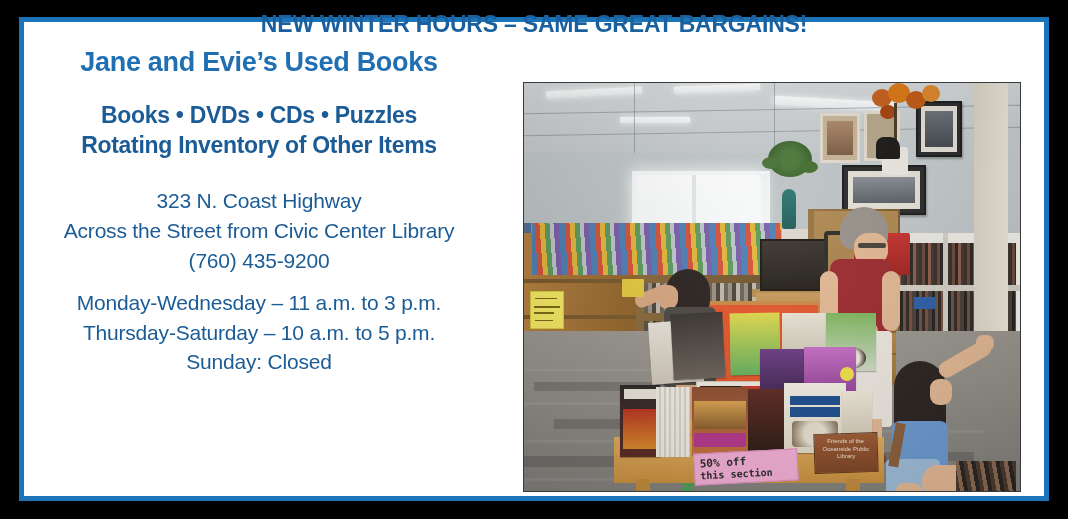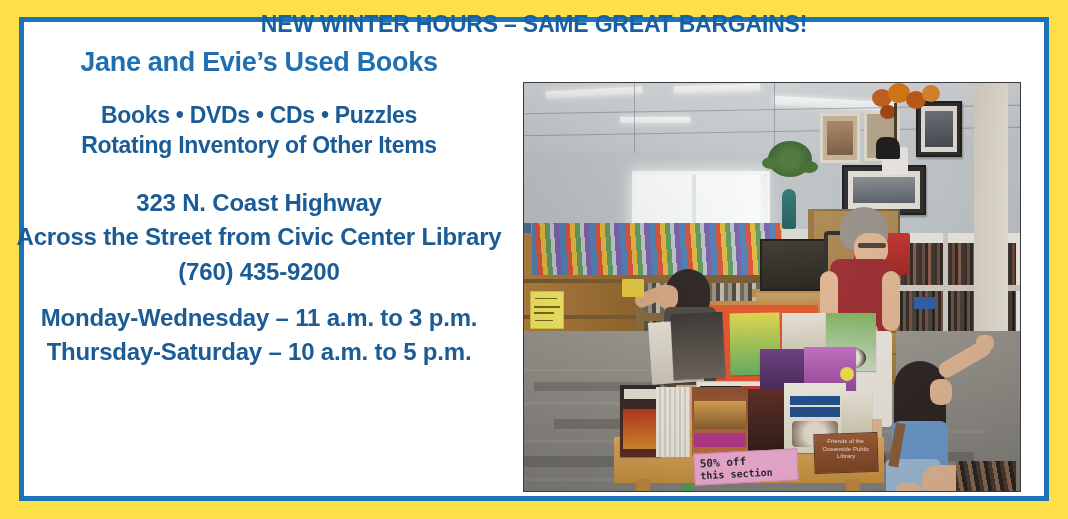--- a/index.html
+++ b/index.html
@@ -11,21 +11,21 @@
     width: 1068px;
     height: 519px;
     overflow: hidden;
     font-family: "Liberation Sans", sans-serif;
   }
 
   #flyer {
     position: relative;
     width: 1068px;
     height: 519px;
-    background: #fde047;
+    background: #000000;
   }
 
   
   #frame {
     position: absolute;
     left: 19px;
     top: 17px;
     width: 1030px;
     height: 484px;
     box-sizing: border-box;
@@ -71,22 +71,22 @@
   .line-lg {
     font-size: 23px;
     font-weight: bold;
     color: #1b5c96;
     line-height: 1.32;
     letter-spacing: -0.3px;
     white-space: nowrap;
   }
 
   .line-md {
-    font-size: 24px;
-    font-weight: bold;
+    font-size: 21px;
+    font-weight: normal;
     color: #1b5c96;
     line-height: 1.42;
     letter-spacing: -0.2px;
     white-space: nowrap;
   }
 
   #address-block { margin-top: 26px; }
   #hours-block   { margin-top: 12px; }
 
   
@@ -309,20 +309,21 @@
 
     <div id="address-block">
       <div class="line-md">323 N. Coast Highway</div>
       <div class="line-md">Across the Street from Civic Center Library</div>
       <div class="line-md">(760) 435-9200</div>
     </div>
 
     <div id="hours-block">
       <div class="line-md">Monday-Wednesday – 11 a.m. to 3 p.m.</div>
       <div class="line-md">Thursday-Saturday – 10 a.m. to 5 p.m.</div>
+      <div class="line-md">Sunday:  Closed</div>
     </div>
 
   </div>
 
   <div id="photo-wrap">
     <div id="photo">
 
       <div class="ceiling"></div>
       <div class="ceil-light" style="left:22px;top:6px;width:96px;height:7px;transform:rotate(-3deg);"></div>
       <div class="ceil-light" style="left:150px;top:2px;width:86px;height:7px;transform:rotate(-2deg);"></div>

